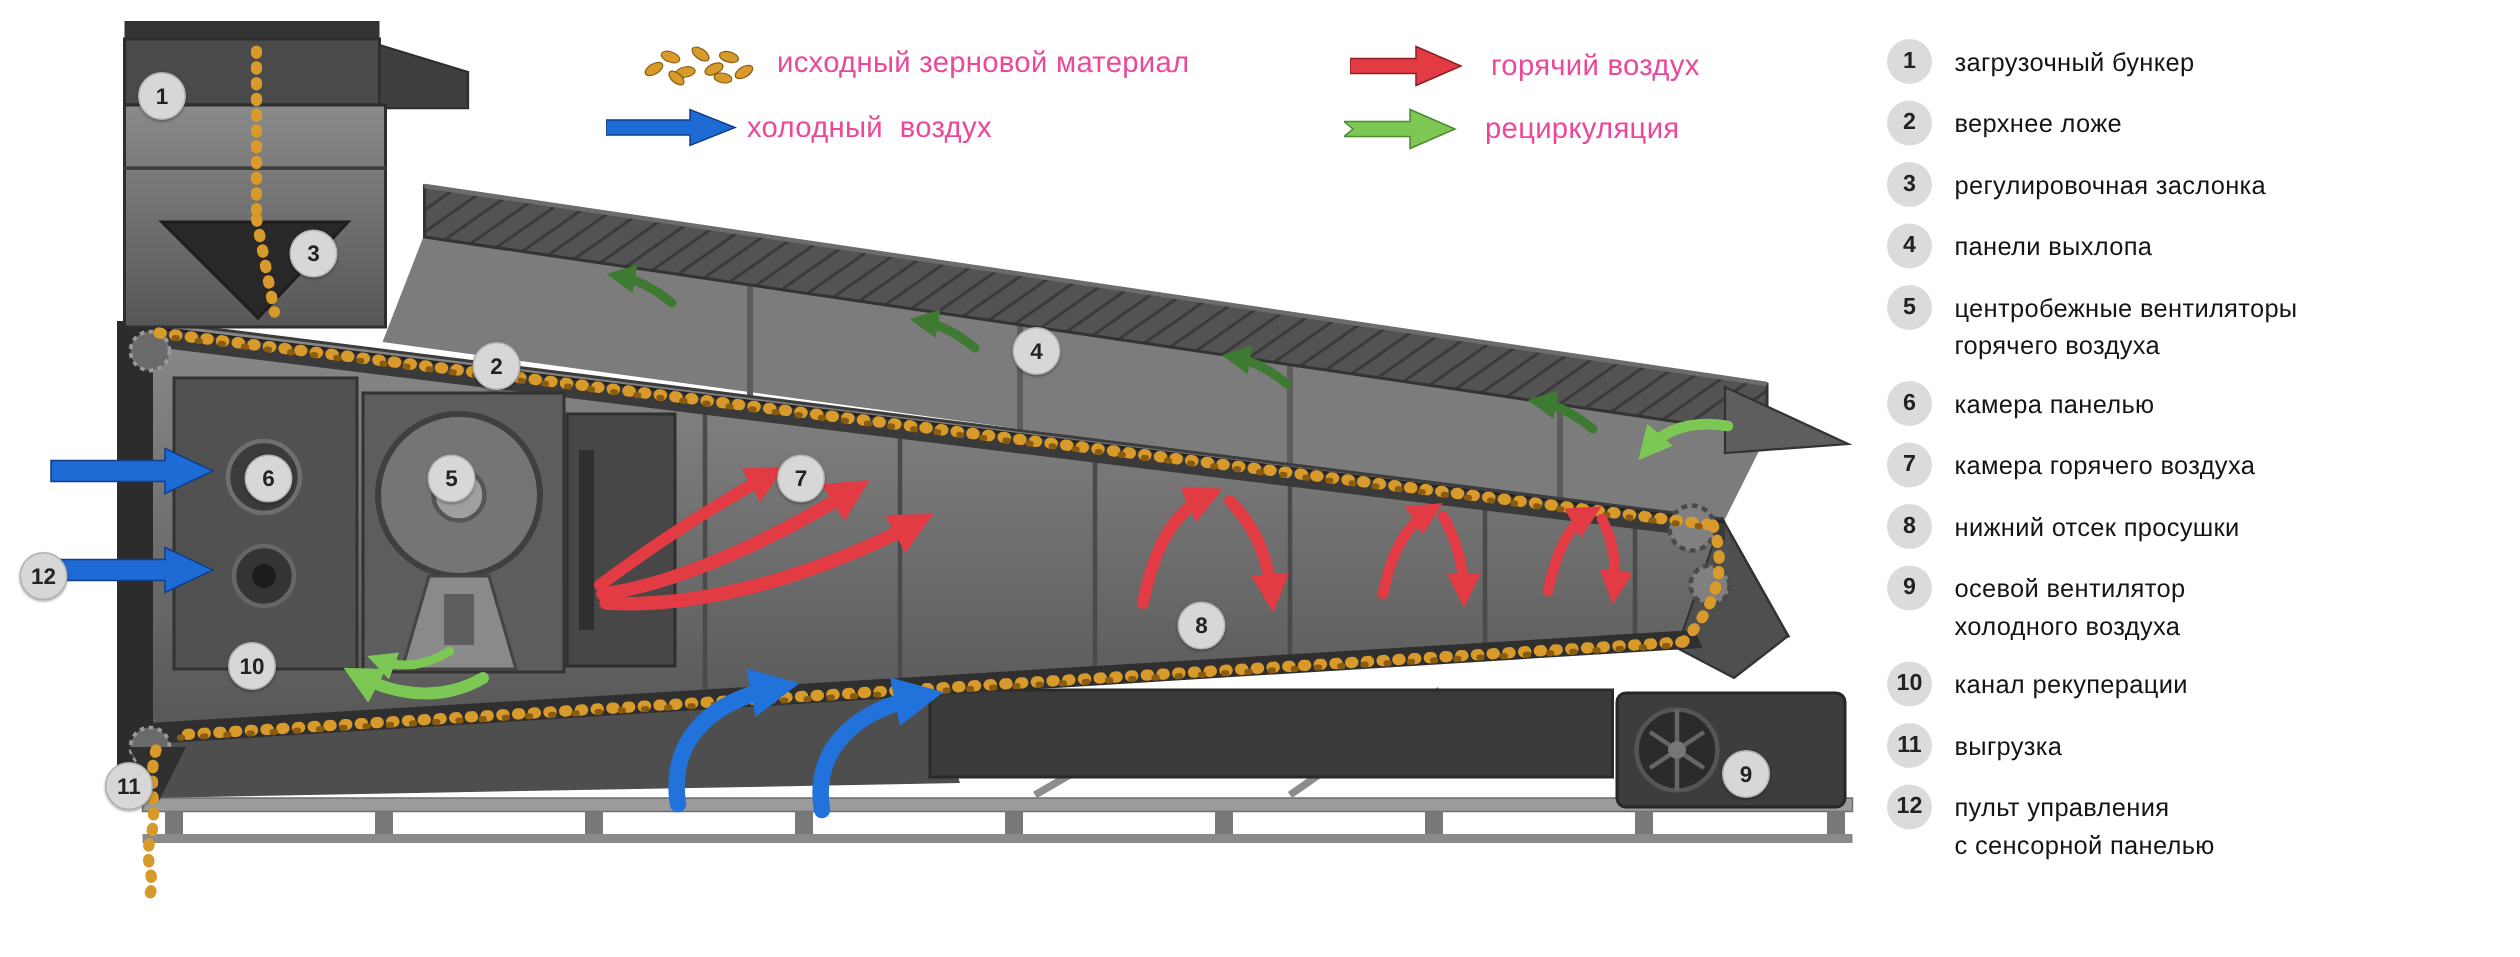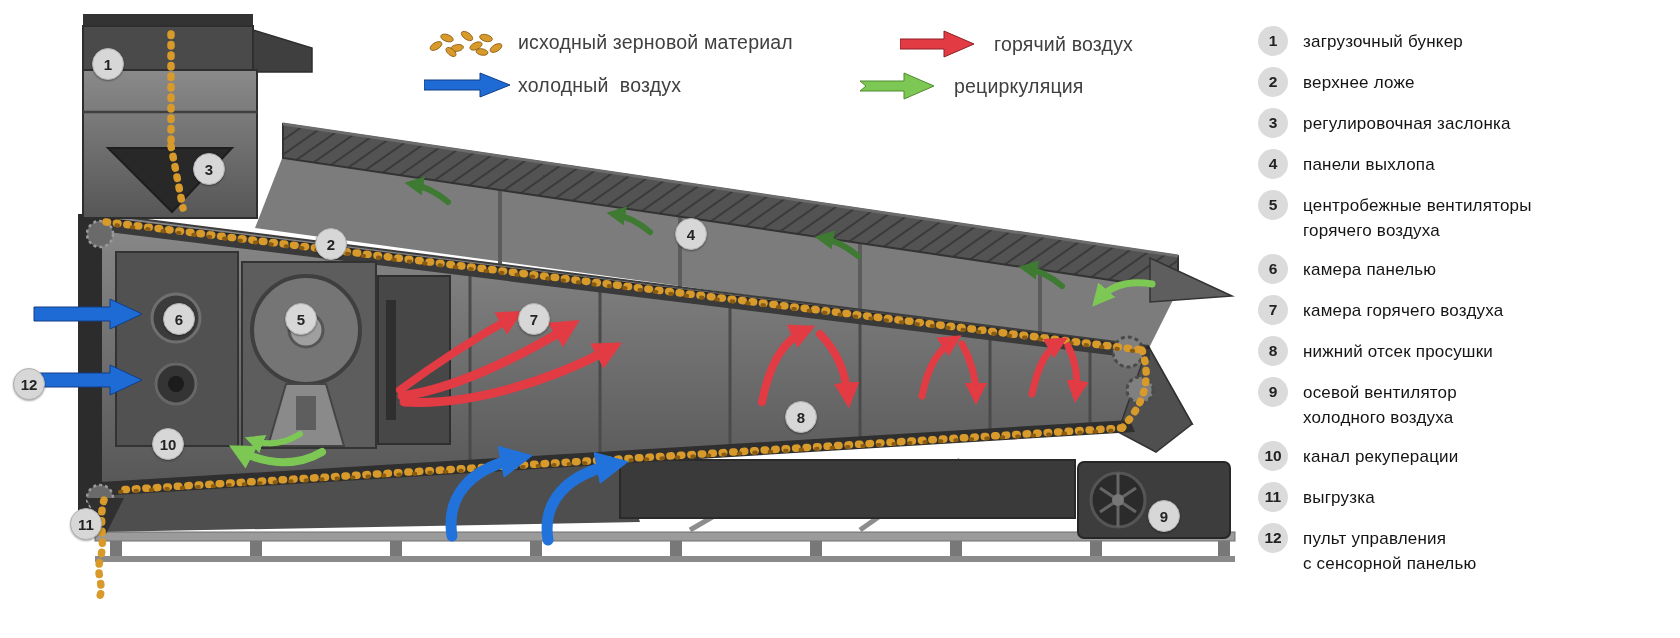--- a/index.html
+++ b/index.html
@@ -12,21 +12,21 @@
   .mk {
     position:absolute; width:30px; height:30px; border-radius:50%;
     background:#d7d7d7; border:1px solid #b2b2b2; color:#232323;
     font-weight:bold; font-size:15px; display:flex; align-items:center; justify-content:center;
     box-shadow:0 1px 2px rgba(0,0,0,.35); z-index:5;
   }
 
   
   .legend-item { position:absolute; display:flex; align-items:center; z-index:6; }
   .licon { width:94px; display:flex; justify-content:flex-start; align-items:center; flex:0 0 auto; }
-  .llabel { font-size:19.5px; color:#404040; letter-spacing:.2px; white-space:pre; }
+  .llabel { font-size:19.5px; color:#ec4899; letter-spacing:.2px; white-space:pre; }
 
   
   .parts { position:absolute; left:1258px; top:26px; width:414px; }
   .part-row { display:flex; gap:15px; margin-bottom:11px; align-items:flex-start; }
   .badge {
     flex:0 0 auto; width:30px; height:30px; border-radius:50%;
     background:#dbdbdb; color:#222; font-weight:bold; font-size:15.5px;
     display:flex; align-items:center; justify-content:center;
   }
   .plabel { font-size:17px; line-height:25px; color:#141414; padding-top:3px; white-space:pre-line; letter-spacing:.2px; }
@@ -237,39 +237,39 @@
           <ellipse cx="62" cy="12" rx="6.5" ry="3.4" transform="rotate(15 62 12)"></ellipse>
           <ellipse cx="72" cy="22" rx="6.5" ry="3.4" transform="rotate(-30 72 22)"></ellipse>
           <ellipse cx="27" cy="26" rx="6" ry="3.2" transform="rotate(40 27 26)"></ellipse>
           <ellipse cx="58" cy="26" rx="6" ry="3.2" transform="rotate(10 58 26)"></ellipse>
         </g>
       </svg>
     </span>
     <span class="llabel">исходный зерновой материал</span>
   </div>
 
-  <div class="legend-item" style="left:424px; top:72px;">
+  <div class="legend-item" style="left:404px; top:72px;">
     <span class="licon">
       <svg width="88" height="26" viewBox="0 0 88 26">
         <polygon points="0,8 56,8 56,1 86,13 56,25 56,18 0,18" stroke="#123f85" stroke-width="1" fill="#1E6BD6"></polygon>
       </svg>
     </span>
     <span class="llabel">холодный  воздух</span>
   </div>
 
   <div class="legend-item" style="left:900px; top:30px;">
     <span class="licon">
       <svg width="78" height="28" viewBox="0 0 78 28">
         <polygon points="0,9 44,9 44,1 74,14 44,27 44,19 0,19" stroke="#8f1f26" stroke-width="1" fill="#E23B44"></polygon>
       </svg>
     </span>
     <span class="llabel">горячий воздух</span>
   </div>
 
-  <div class="legend-item" style="left:860px; top:72px;">
+  <div class="legend-item" style="left:896px; top:72px;">
     <span class="licon">
       <svg width="78" height="28" viewBox="0 0 78 28">
         <polygon points="0,9 44,9 44,1 74,14 44,27 44,19 0,19 6,14" stroke="#4e8a2e" stroke-width="1" fill="#7DC855"></polygon>
       </svg>
     </span>
     <span class="llabel">рециркуляция</span>
   </div>
 
 
   <div class="parts">

